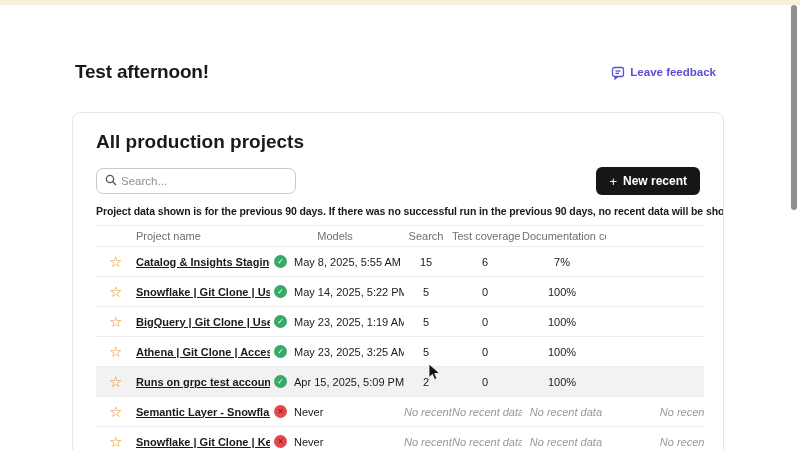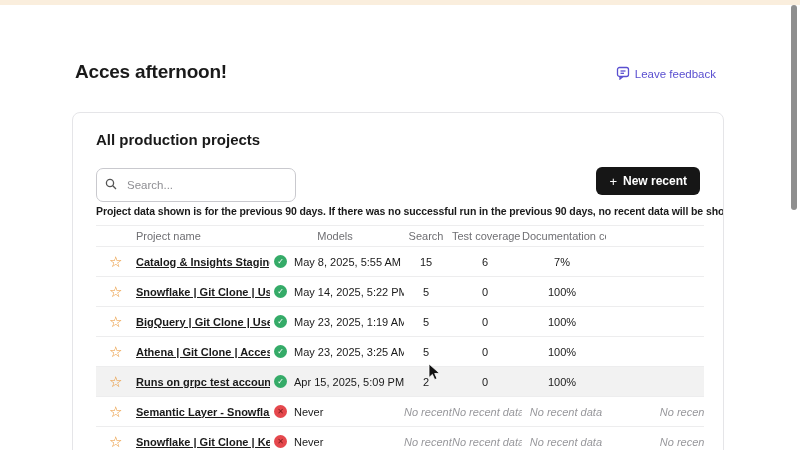--- a/index.html
+++ b/index.html
@@ -8,33 +8,33 @@
   body { position:relative; }
 
   .topbar { position:absolute; left:0; top:0; width:800px; height:5px; background:#faeedd; }
 
   .vscrollbar-thumb { position:absolute; right:3px; top:5px; width:6px; height:205px;
                       background:#8f8f8f; border-radius:3px; }
 
   .greeting { position:absolute; left:75px; top:61px; font-size:19px; font-weight:700;
               letter-spacing:-0.2px; }
 
-  .feedback { position:absolute; right:84px; top:66px; display:flex; align-items:flex-end; gap:5px;
-              color:#5a4fd0; font-size:11.5px; font-weight:400; cursor:pointer; }
+  .feedback { position:absolute; right:84px; top:66px; display:flex; align-items:flex-start; gap:5px;
+              color:#5a4fd0; font-size:11.5px; font-weight:700; cursor:pointer; }
   .feedback svg { display:block; }
 
   .card { position:absolute; left:72px; top:112px; width:652px; height:356px;
           background:#ffffff; border:1px solid #e5e5e8; border-radius:8px;
           overflow:hidden; }
 
-  .card-title { position:absolute; left:23px; top:18px; font-size:15px; font-weight:700; }
-
-  .search-box { position:absolute; left:23px; top:55px; width:200px; height:34px;
+  .card-title { position:absolute; left:23px; top:18px; font-size:19px; font-weight:700; }
+
+  .search-box { position:absolute; left:23px; top:55px; width:200px; height:26px;
                 border:1px solid #c9c9ce; border-radius:7px; display:flex; align-items:center;
-                padding:4px 8px; gap:10px; background:#fff; }
+                padding:4px 8px; gap:4px; background:#fff; }
   .search-box input { border:none; outline:none; flex:1; font-size:11.5px;
                       font-family:"Liberation Sans","DejaVu Sans",sans-serif; color:#333; }
   .search-box input::placeholder { color:#8e8e93; }
 
   .new-project-btn { position:absolute; right:23px; top:54px; height:28px; padding:0 13px;
                      background:#161616; color:#ffffff; border:none; border-radius:6px;
                      font-size:12px; font-weight:600; display:flex; align-items:center; gap:6px;
                      font-family:"Liberation Sans","DejaVu Sans",sans-serif; cursor:pointer; }
   .new-project-btn .plus { font-size:13px; font-weight:400; }
 
@@ -63,21 +63,21 @@
   .s-no { background:#e5484d; color:#7e1d1d; }
 
   .cursor { position:absolute; left:428px; top:363px; pointer-events:none; z-index:50; }
 </style>
 </head>
 <body>
 
 <div class="topbar"></div>
 <div class="vscrollbar-thumb"></div>
 
-<h1 class="greeting">Acces afternoon!</h1>
+<h1 class="greeting">Test afternoon!</h1>
 
 <div class="feedback">
   <span>
     <svg width="14" height="14" viewBox="0 0 14 14" fill="none" stroke="#5a4fd0" stroke-width="1.3">
       <rect x="1.5" y="1.5" width="11" height="9" rx="2"></rect>
       <path d="M4 10.5 L4 13 L7 10.5"></path>
       <line x1="4.5" y1="5" x2="9.5" y2="5"></line>
       <line x1="4.5" y1="7.3" x2="8" y2="7.3"></line>
     </svg>
   </span>

